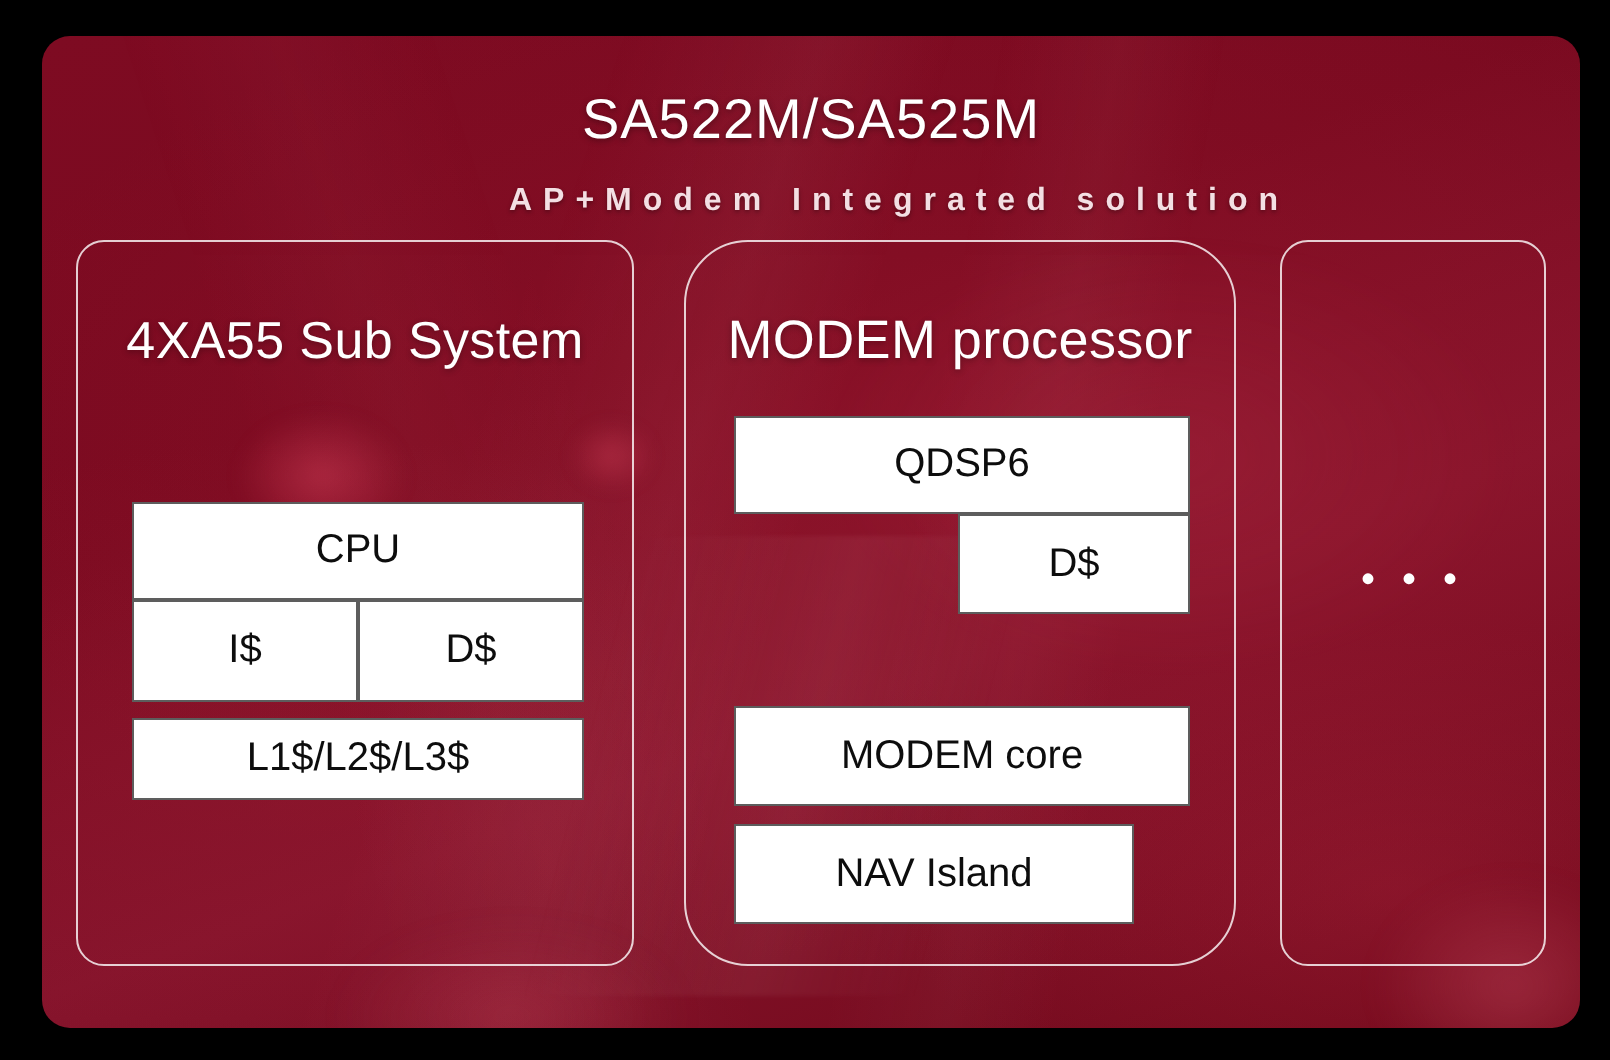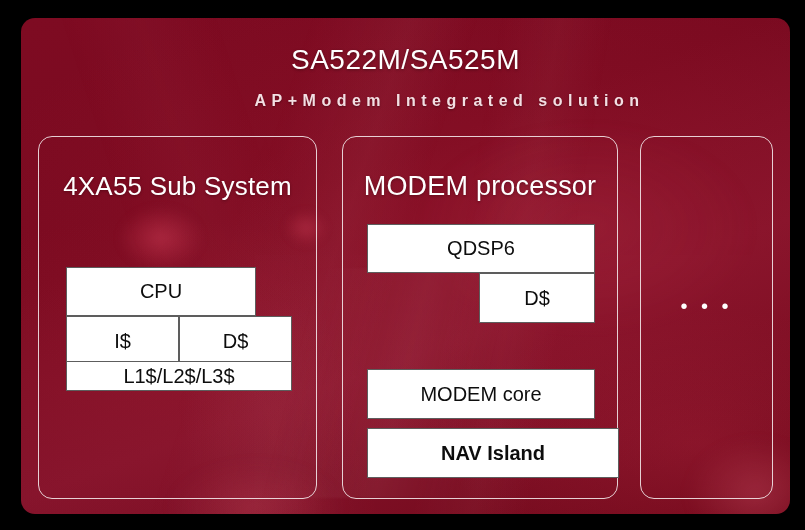--- a/index.html
+++ b/index.html
@@ -116,24 +116,23 @@
   }
 
   
   .panel {
     position: absolute;
     top: 102px;
     height: 363px;
     border: 1.4px solid rgba(255,255,255,.80);
     border-radius: 14px;
     box-sizing: border-box;
-    margin-top: 16px;
   }
   #panel-cpu   { left: 17px;  width: 279px; }
-  #panel-modem { left: 321px; width: 276px; }
+  #panel-modem { left: 321px; width: 276px; border-radius: 32px; }
   #panel-more  { left: 619px; width: 133px; }
 
   .panel-title {
     position: absolute;
     left: 0; top: 34px;
     width: 100%;
     text-align: center;
     color: #ffffff;
     font-size: 27px;
     font-weight: 400;
@@ -163,31 +162,31 @@
     box-sizing: border-box;
     color: #0d0d0d;
     font-size: 20px;
     display: flex;
     align-items: center;
     justify-content: center;
     white-space: nowrap;
   }
 
   
-  #blk-cpu   { left: 27px;  top: 130px; width: 190px; height: 49px; }
+  #blk-cpu   { left: 27px;  top: 130px; width: 226px; height: 49px; }
   #blk-is    { left: 27px;  top: 179px; width: 113px; height: 51px; }
   #blk-ds-l  { left: 140px; top: 179px; width: 113px; height: 51px; }
-  #blk-l123  { left: 27px;  top: 224px; width: 226px; height: 30px; }
+  #blk-l123  { left: 27px;  top: 238px; width: 226px; height: 41px; }
 
   
   #blk-qdsp6 { left: 24px;  top: 87px;  width: 228px; height: 49px; text-align: right; }
   #blk-ds-m  { left: 136px; top: 136px; width: 116px; height: 50px; }
   #blk-l2tcm { left: 24px;  top: 186px; width: 228px; height: 46px; }
   #blk-mcore { left: 24px;  top: 232px; width: 228px; height: 50px; text-align: center; }
-  #blk-nav   { left: 24px;  top: 291px; width: 252px; height: 50px; font-weight: bold; }
+  #blk-nav   { left: 24px;  top: 291px; width: 200px; height: 50px; }
 </style>
 </head>
 <body>
 
 <div id="slide">
   <div class="card">
 
     <div class="tex tex-streaks"></div>
     <div class="tex tex-board"></div>
     <div class="tex tex-blob-a"></div>

